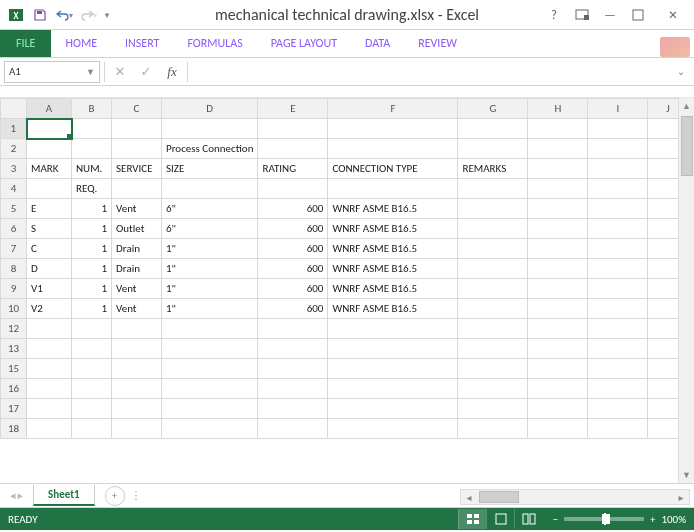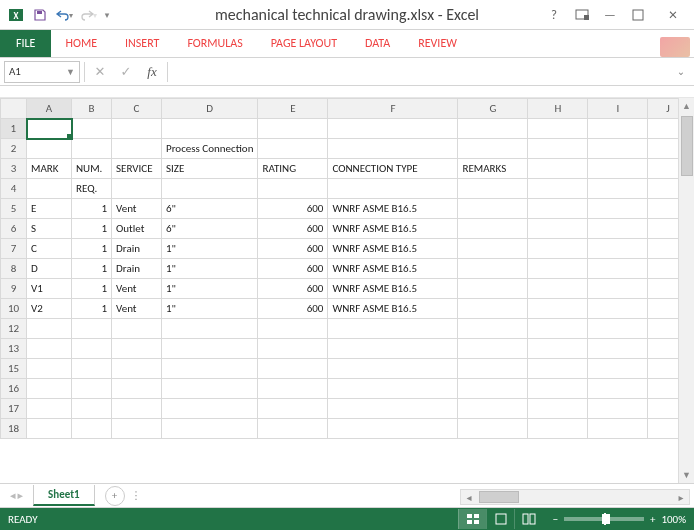--- a/index.html
+++ b/index.html
@@ -10,26 +10,26 @@
   .qat { display: flex; align-items: center; gap: 0; padding-left: 4px; }
   .qat .q-btn { width: 24px; height: 24px; display: flex; align-items: center; justify-content: center; color: #595959; }
   .title-center { position: absolute; left: 0; right: 0; text-align: center; font-size: 16px; color: #444; pointer-events: none; }
   .title-right { margin-left: auto; display: flex; align-items: center; }
   .title-right .t-btn { width: 28px; height: 28px; display: flex; align-items: center; justify-content: center; color: #666; font-size: 13px; }
   .title-right .t-close { width: 42px; font-size: 16px; }
   .avatar { width: 30px; height: 20px; background: linear-gradient(135deg,#f2a5a5,#e9c0a5); margin: 0 4px; border-radius: 2px; filter: blur(0.6px); }
 
   
   .ribbon { height: 28px; background: #fff; display: flex; align-items: flex-end; border-bottom: 1px solid #d4d4d4; }
-  .file-tab { background: #217346; color: #ffffff; font-size: 12px; padding: 10px 16px; height: 28px; display: flex; align-items: center; }
-  .r-tab { font-size: 12px; color: #ef4444; padding: 6px 14px; height: 28px; display: flex; align-items: center; }
+  .file-tab { background: #217346; color: #86efac; font-size: 12px; padding: 10px 16px; height: 28px; display: flex; align-items: center; }
+  .r-tab { font-size: 12px; color: #8b5cf6; padding: 6px 14px; height: 28px; display: flex; align-items: center; }
 
   
   .fbar { height: 28px; border-bottom: 1px solid #d4d4d4; display: flex; align-items: center; background: #fff; padding: 2px 4px; gap: 4px; }
-  .namebox { width: 76px; height: 22px; border: 1px solid #c6c6c6; display: flex; align-items: center; justify-content: space-between; padding: 0 4px; font-size: 11px; color: #333; }
+  .namebox { width: 96px; height: 22px; border: 1px solid #c6c6c6; display: flex; align-items: center; justify-content: space-between; padding: 0 4px; font-size: 11px; color: #333; }
   .namebox .nb-dd { color: #888; font-size: 9px; }
   .f-btn { width: 22px; height: 22px; display: flex; align-items: center; justify-content: center; color: #b0b0b0; font-size: 13px; }
   .fx { font-style: italic; font-family: "Times New Roman", serif; color: #555; font-size: 13px; }
   .f-input { flex: 1; height: 22px; border: none; font-size: 11px; }
   .f-expand { width: 18px; color: #888; font-size: 10px; text-align: center; }
 
   
   .spacer { height: 12px; border-bottom: 1px solid #e6e6e6; }
 
   

